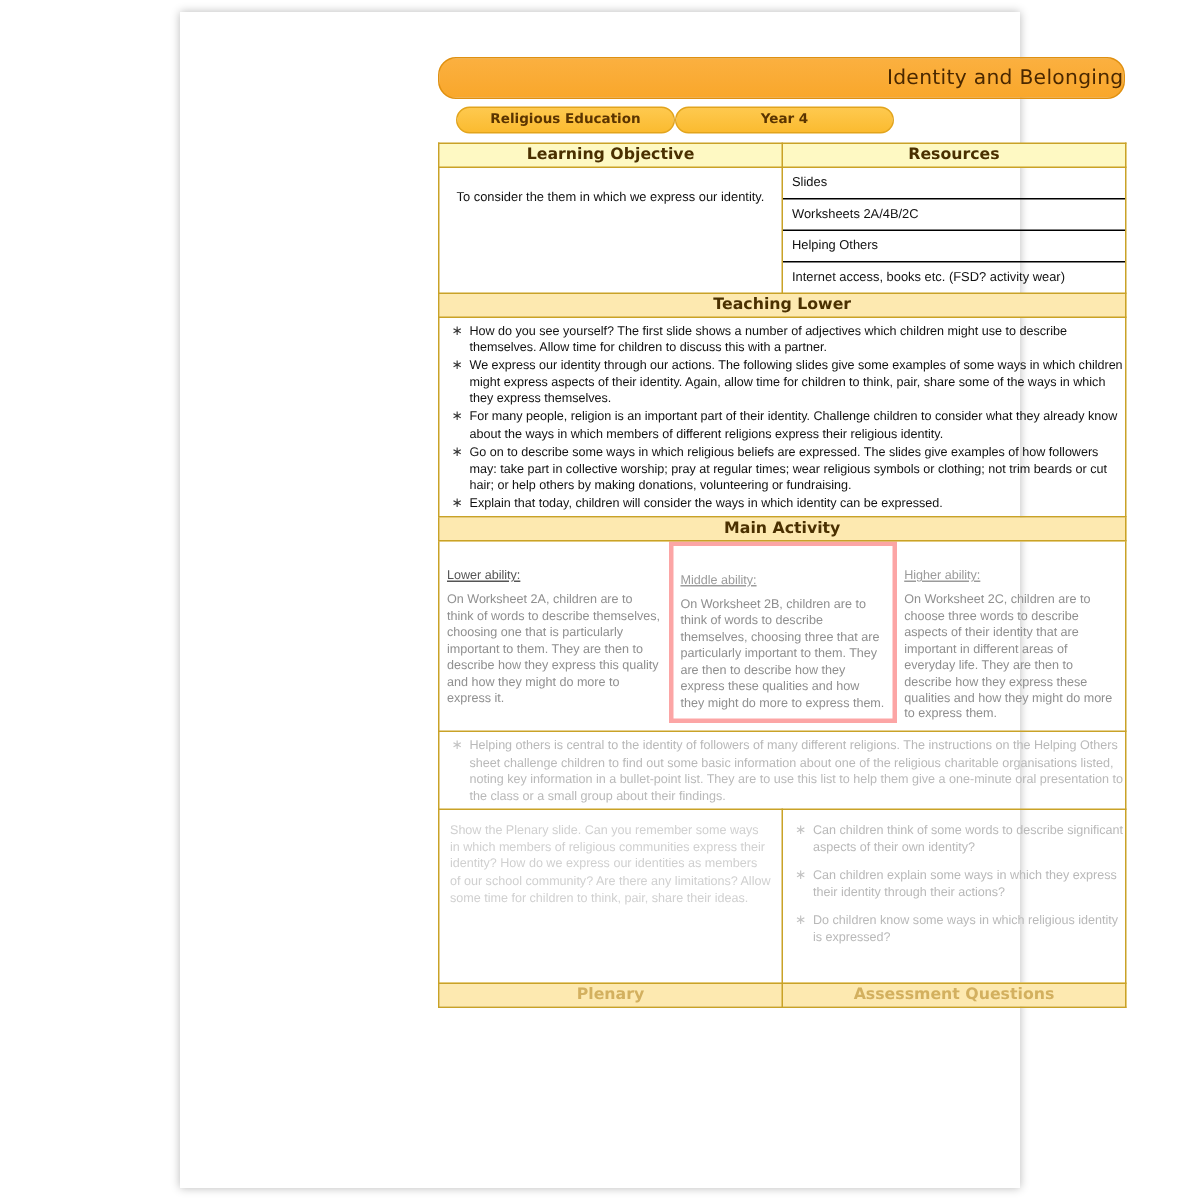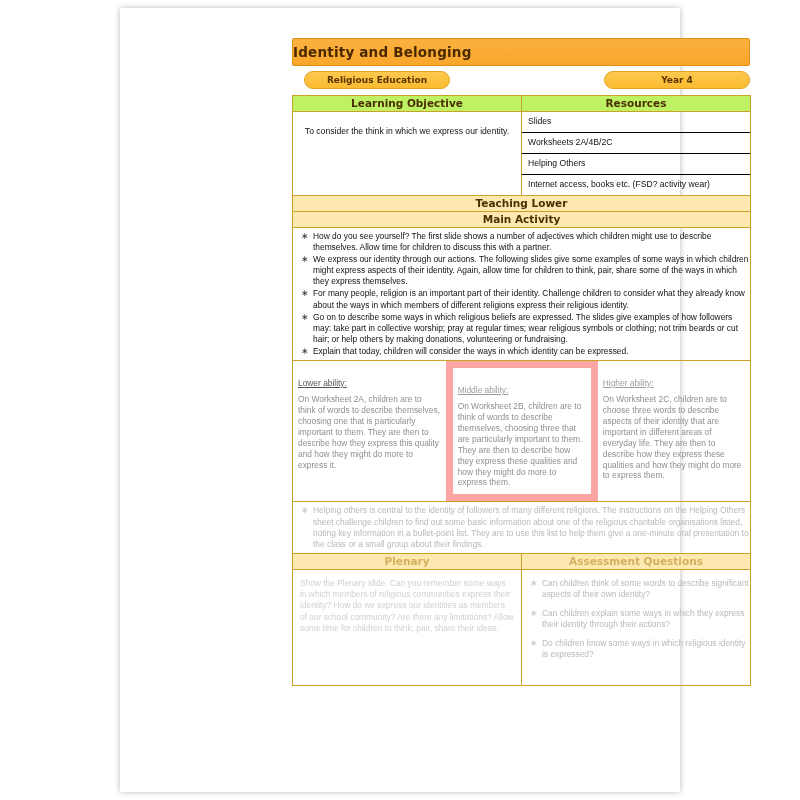--- a/index.html
+++ b/index.html
@@ -30,34 +30,33 @@
   .doc {
     position: absolute;
     left: 172px;
     top: 30px;
     width: 458px;
   }
   
   .title-bar {
     background: linear-gradient(#fbb040, #f9a72b);
     border: 1px solid #e09010;
-    border-radius: 2px;
+    border-radius: 12px;
     height: 26px;
     line-height: 26px;
-    text-align: left;
+    text-align: right;
     color: #4a2800;
     font-family: "DejaVu Sans", sans-serif;
-    font-weight: bold;
+    font-weight: normal;
     font-size: 13.5px;
     letter-spacing: .2px;
   }
   
   .pills {
     display: flex;
-    justify-content: space-between;
     margin-top: 5px;
     padding-left: 12px;
   }
   .pill {
     background: linear-gradient(#fec94f, #fbbb30);
     border: 1px solid #e2a41c;
     border-radius: 9px;
     width: 144px;
     height: 16px;
     line-height: 16px;
@@ -73,21 +72,21 @@
     width: 458px;
     border-collapse: collapse;
     table-layout: fixed;
   }
   table.main td, table.main th {
     border: 1px solid #c9a227;
     vertical-align: top;
     padding: 0;
   }
   .hdr {
-    background: #bef264;
+    background: #fef9c3;
     text-align: center;
     font-family: "DejaVu Sans", sans-serif;
     font-weight: bold;
     font-size: 10.5px;
     color: #4a3000;
     height: 15px;
     line-height: 15px;
   }
   .hdr-strip {
     background: #fde9b0;
@@ -148,21 +147,21 @@
     padding: 17px 5px 0 5px;
   }
   .ability-head.grey { color: #9b9b9b; }
   .ability-body {
     font-size: 8.4px;
     line-height: 1.3;
     padding: 6px 5px 6px 5px;
     color: #8f8f8f;
   }
   .mid-box {
-    border: 7px solid #fca5a5;
+    border: 3px solid #fca5a5;
   }
   .plenary-body {
     font-size: 8.4px;
     line-height: 1.35;
     color: #d0d0d0;
     padding: 8px 7px;
   }
 </style>
 </head>
 <body>
@@ -184,47 +183,47 @@
             <col style="width:229px">
             <col style="width:229px">
           </colgroup>
         <tbody>
           <tr>
             <td class="hdr">Learning Objective</td>
             <td class="hdr">Resources</td>
           </tr>
           <tr>
             <td>
-              <div class="objective">To consider the think in which we express our identity.</div>
+              <div class="objective">To consider the them in which we express our identity.</div>
             </td>
             <td>
               <div class="res-line">Slides</div>
               <div class="res-line">Worksheets 2A/4B/2C</div>
               <div class="res-line">Helping Others</div>
               <div class="res-line">Internet access, books etc. (FSD? activity wear)</div>
             </td>
           </tr>
 
           <tr>
             <td class="hdr-strip" colspan="2">Teaching Lower</td>
           </tr>
-          <tr>
-            <td class="hdr-strip" colspan="2">Main Activity</td>
-          </tr>
-
           <tr>
             <td colspan="2">
               <ul class="bul">
                 <li>How do you see yourself? The first slide shows a number of adjectives which children might use to describe themselves. Allow time for children to discuss this with a partner.</li>
                 <li>We express our identity through our actions. The following slides give some examples of some ways in which children might express aspects of their identity. Again, allow time for children to think, pair, share some of the ways in which they express themselves.</li>
                 <li>For many people, religion is an important part of their identity. Challenge children to consider what they already know about the ways in which members of different religions express their religious identity.</li>
                 <li>Go on to describe some ways in which religious beliefs are expressed. The slides give examples of how followers may: take part in collective worship; pray at regular times; wear religious symbols or clothing; not trim beards or cut hair; or help others by making donations, volunteering or fundraising.</li>
                 <li>Explain that today, children will consider the ways in which identity can be expressed.</li>
               </ul>
             </td>
+          </tr>
+
+          <tr>
+            <td class="hdr-strip" colspan="2">Main Activity</td>
           </tr>
           <tr>
             <td colspan="2" style="padding:0">
               <table style="width:100%;border-collapse:collapse;table-layout:fixed">
                 <colgroup>
                     <col style="width:33.4%">
                     <col style="width:33.3%">
                     <col style="width:33.3%">
                   </colgroup>
                 <tbody>
@@ -251,32 +250,32 @@
 
           <tr>
             <td colspan="2">
               <ul class="bul faded">
                 <li>Helping others is central to the identity of followers of many different religions. The instructions on the Helping Others sheet challenge children to find out some basic information about one of the religious charitable organisations listed, noting key information in a bullet-point list. They are to use this list to help them give a one-minute oral presentation to the class or a small group about their findings.</li>
               </ul>
             </td>
           </tr>
 
           <tr>
-            <td class="hdr-strip faded">Plenary</td>
-            <td class="hdr-strip faded">Assessment Questions</td>
-          </tr>
-          <tr>
             <td style="height:115px">
               <div class="plenary-body">Show the Plenary slide. Can you remember some ways in which members of religious communities express their identity? How do we express our identities as members of our school community? Are there any limitations? Allow some time for children to think, pair, share their ideas.</div>
             </td>
             <td>
               <ul class="bul faded" style="margin-top:8px">
                 <li style="margin-bottom:8px">Can children think of some words to describe significant aspects of their own identity?</li>
                 <li style="margin-bottom:8px">Can children explain some ways in which they express their identity through their actions?</li>
                 <li>Do children know some ways in which religious identity is expressed?</li>
               </ul>
             </td>
           </tr>
+          <tr>
+            <td class="hdr-strip faded">Plenary</td>
+            <td class="hdr-strip faded">Assessment Questions</td>
+          </tr>
         </tbody>
       </table>
     </div>
   </div>
 </div>
 
 </body></html>

